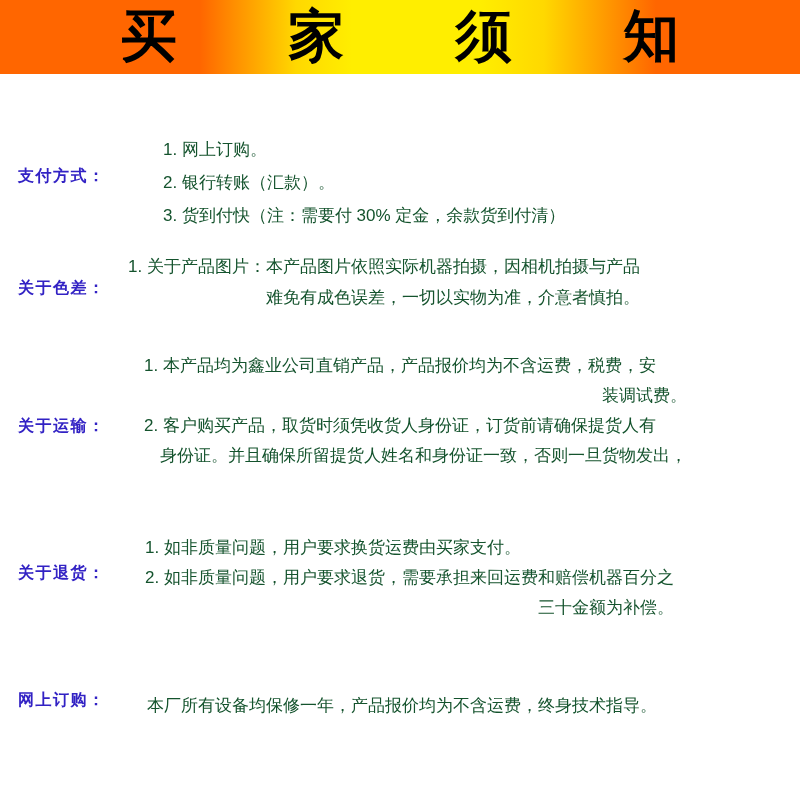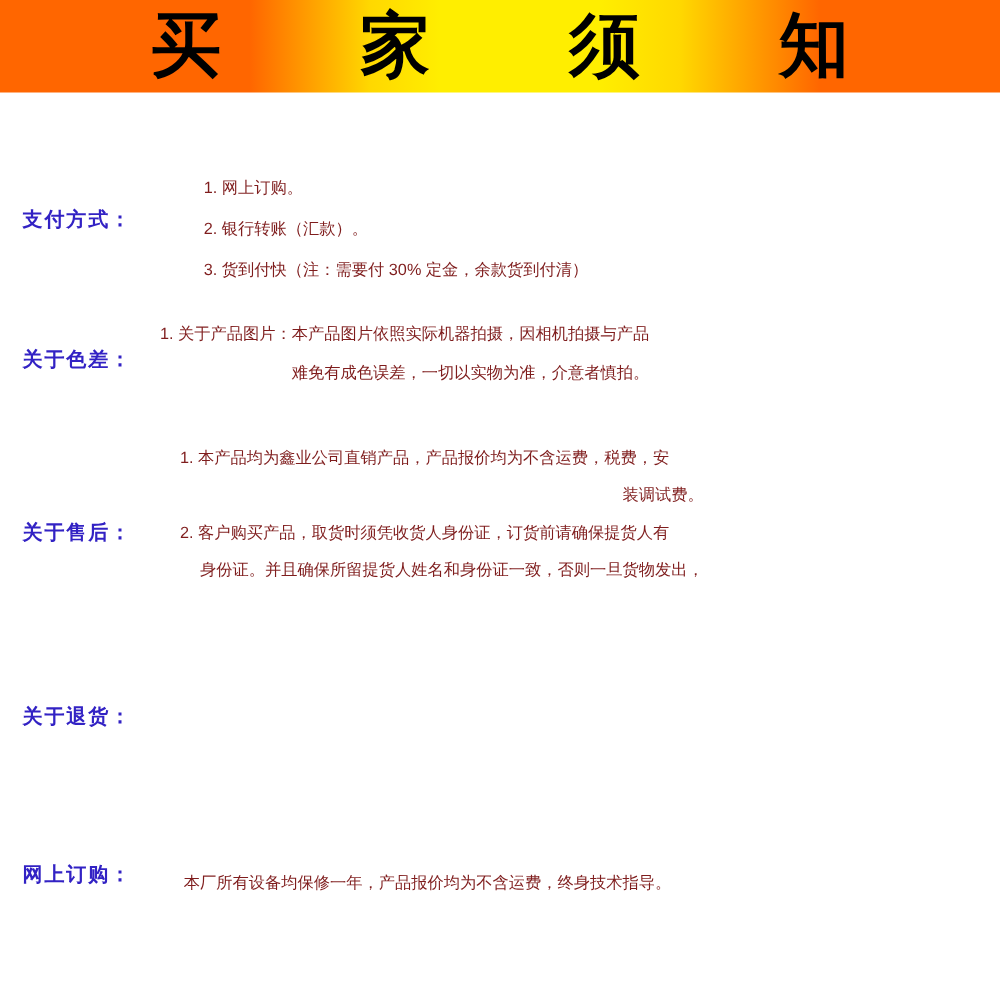--- a/index.html
+++ b/index.html
@@ -24,21 +24,21 @@
   .sec-label {
     position:absolute; left:18px; font-size:16px; font-weight:bold;
     color:#3222c4; letter-spacing:1.5px; white-space:nowrap;
   }
   .lbl-payment  { top:166px; }
   .lbl-color    { top:278px; }
   .lbl-shipping { top:416px; }
   .lbl-returns  { top:563px; }
   .lbl-service  { top:690px; }
   
-  .sec-body { position:absolute; font-size:13px; color:#7f1d1d; }
+  .sec-body { position:absolute; font-size:17px; color:#14532d; }
   .sec-body .line { white-space:nowrap; }
   .cont { margin-left:16px;text-align:right; }
   .body-payment  { left:163px; top:133px; line-height:33px; }
   .body-color    { left:128px; top:251px; line-height:31px; }
   .body-shipping { left:144px; top:351px; line-height:30px; }
   .body-returns  { left:145px; top:533px; line-height:30px; }
   .body-service  { left:147px; top:694px; line-height:24px; }
 </style>
 </head>
 <body>
@@ -55,28 +55,33 @@
     <div class="line">2. 银行转账（汇款）。</div>
     <div class="line">3. 货到付快（注：需要付 30% 定金，余款货到付清）</div>
   </div>
 
   <div class="sec-label lbl-color">关于色差：</div>
   <div class="sec-body body-color">
     <div class="line">1. 关于产品图片：本产品图片依照实际机器拍摄，因相机拍摄与产品</div>
     <div class="line cont">难免有成色误差，一切以实物为准，介意者慎拍。</div>
   </div>
 
-  <div class="sec-label lbl-shipping">关于售后：</div>
+  <div class="sec-label lbl-shipping">关于运输：</div>
   <div class="sec-body body-shipping">
     <div class="line">1. 本产品均为鑫业公司直销产品，产品报价均为不含运费，税费，安</div>
     <div class="line cont">装调试费。</div>
     <div class="line">2. 客户购买产品，取货时须凭收货人身份证，订货前请确保提货人有</div>
     <div class="line cont">身份证。并且确保所留提货人姓名和身份证一致，否则一旦货物发出，</div>
   </div>
 
   <div class="sec-label lbl-returns">关于退货：</div>
+  <div class="sec-body body-returns">
+    <div class="line">1. 如非质量问题，用户要求换货运费由买家支付。</div>
+    <div class="line">2. 如非质量问题，用户要求退货，需要承担来回运费和赔偿机器百分之</div>
+    <div class="line cont">三十金额为补偿。</div>
+  </div>
 
   <div class="sec-label lbl-service">网上订购：</div>
   <div class="sec-body body-service">
     <div class="line">本厂所有设备均保修一年，产品报价均为不含运费，终身技术指导。</div>
   </div>
 
 </div>
 
 </body></html>

